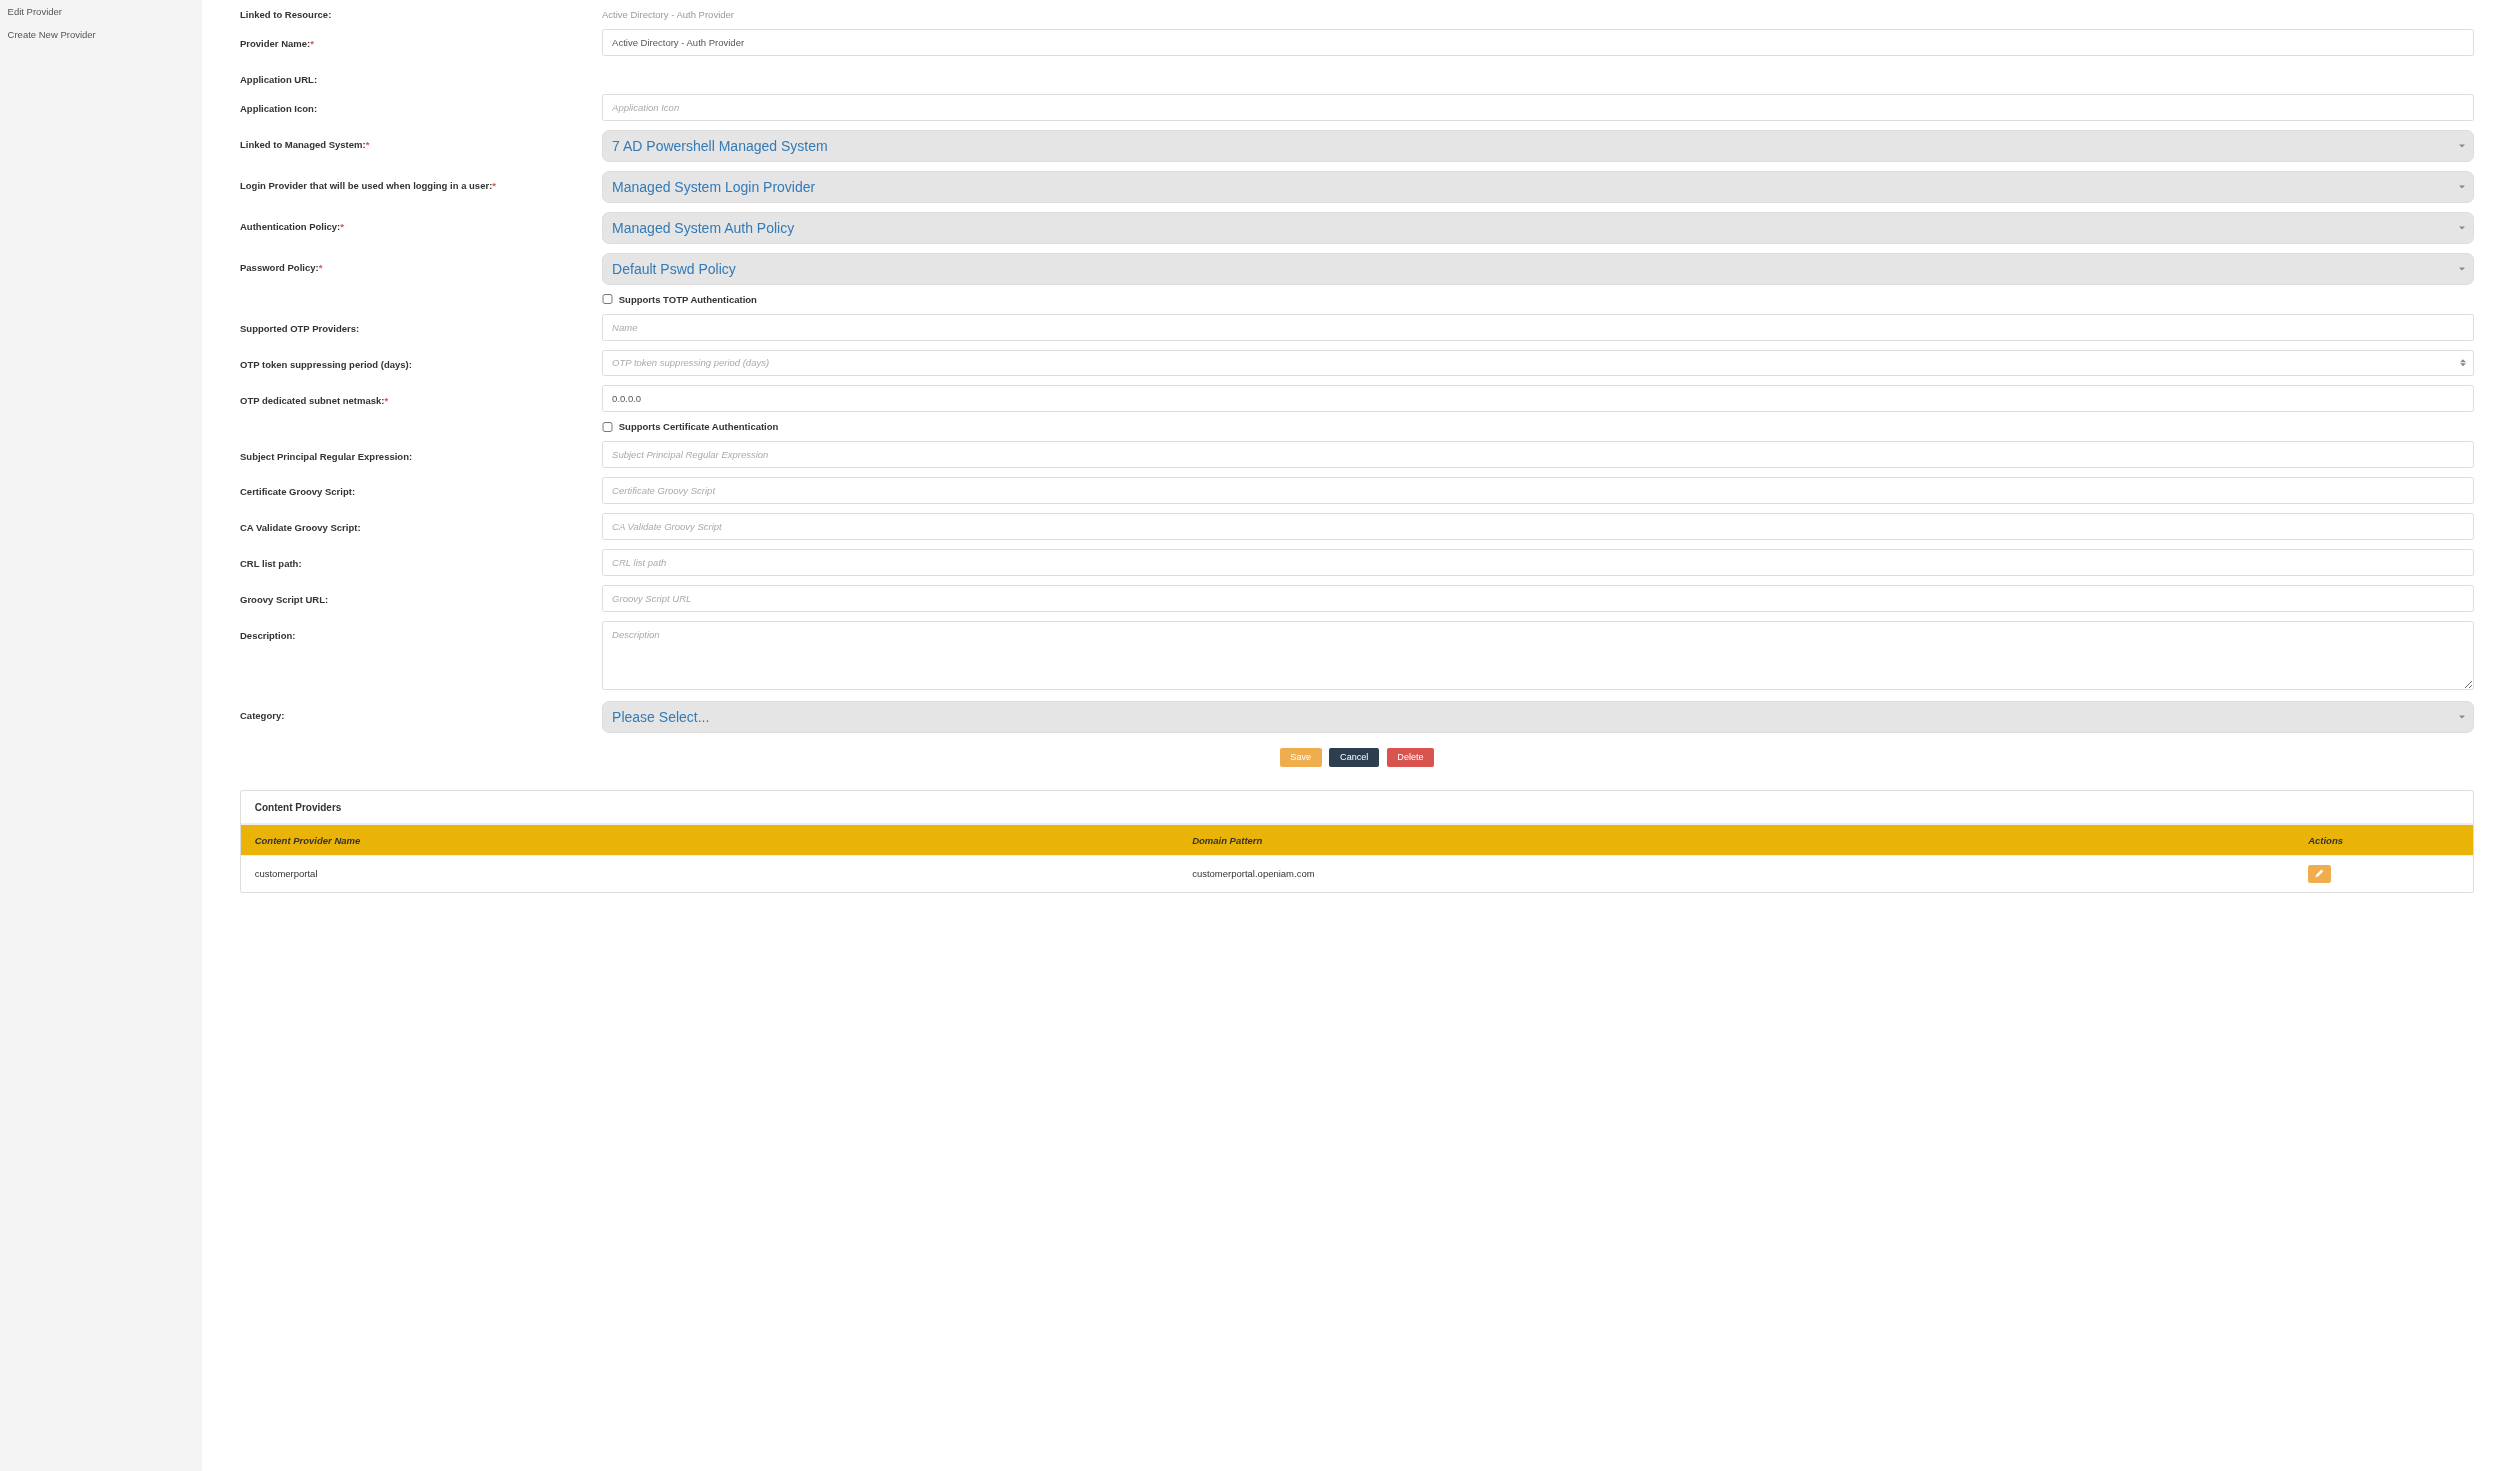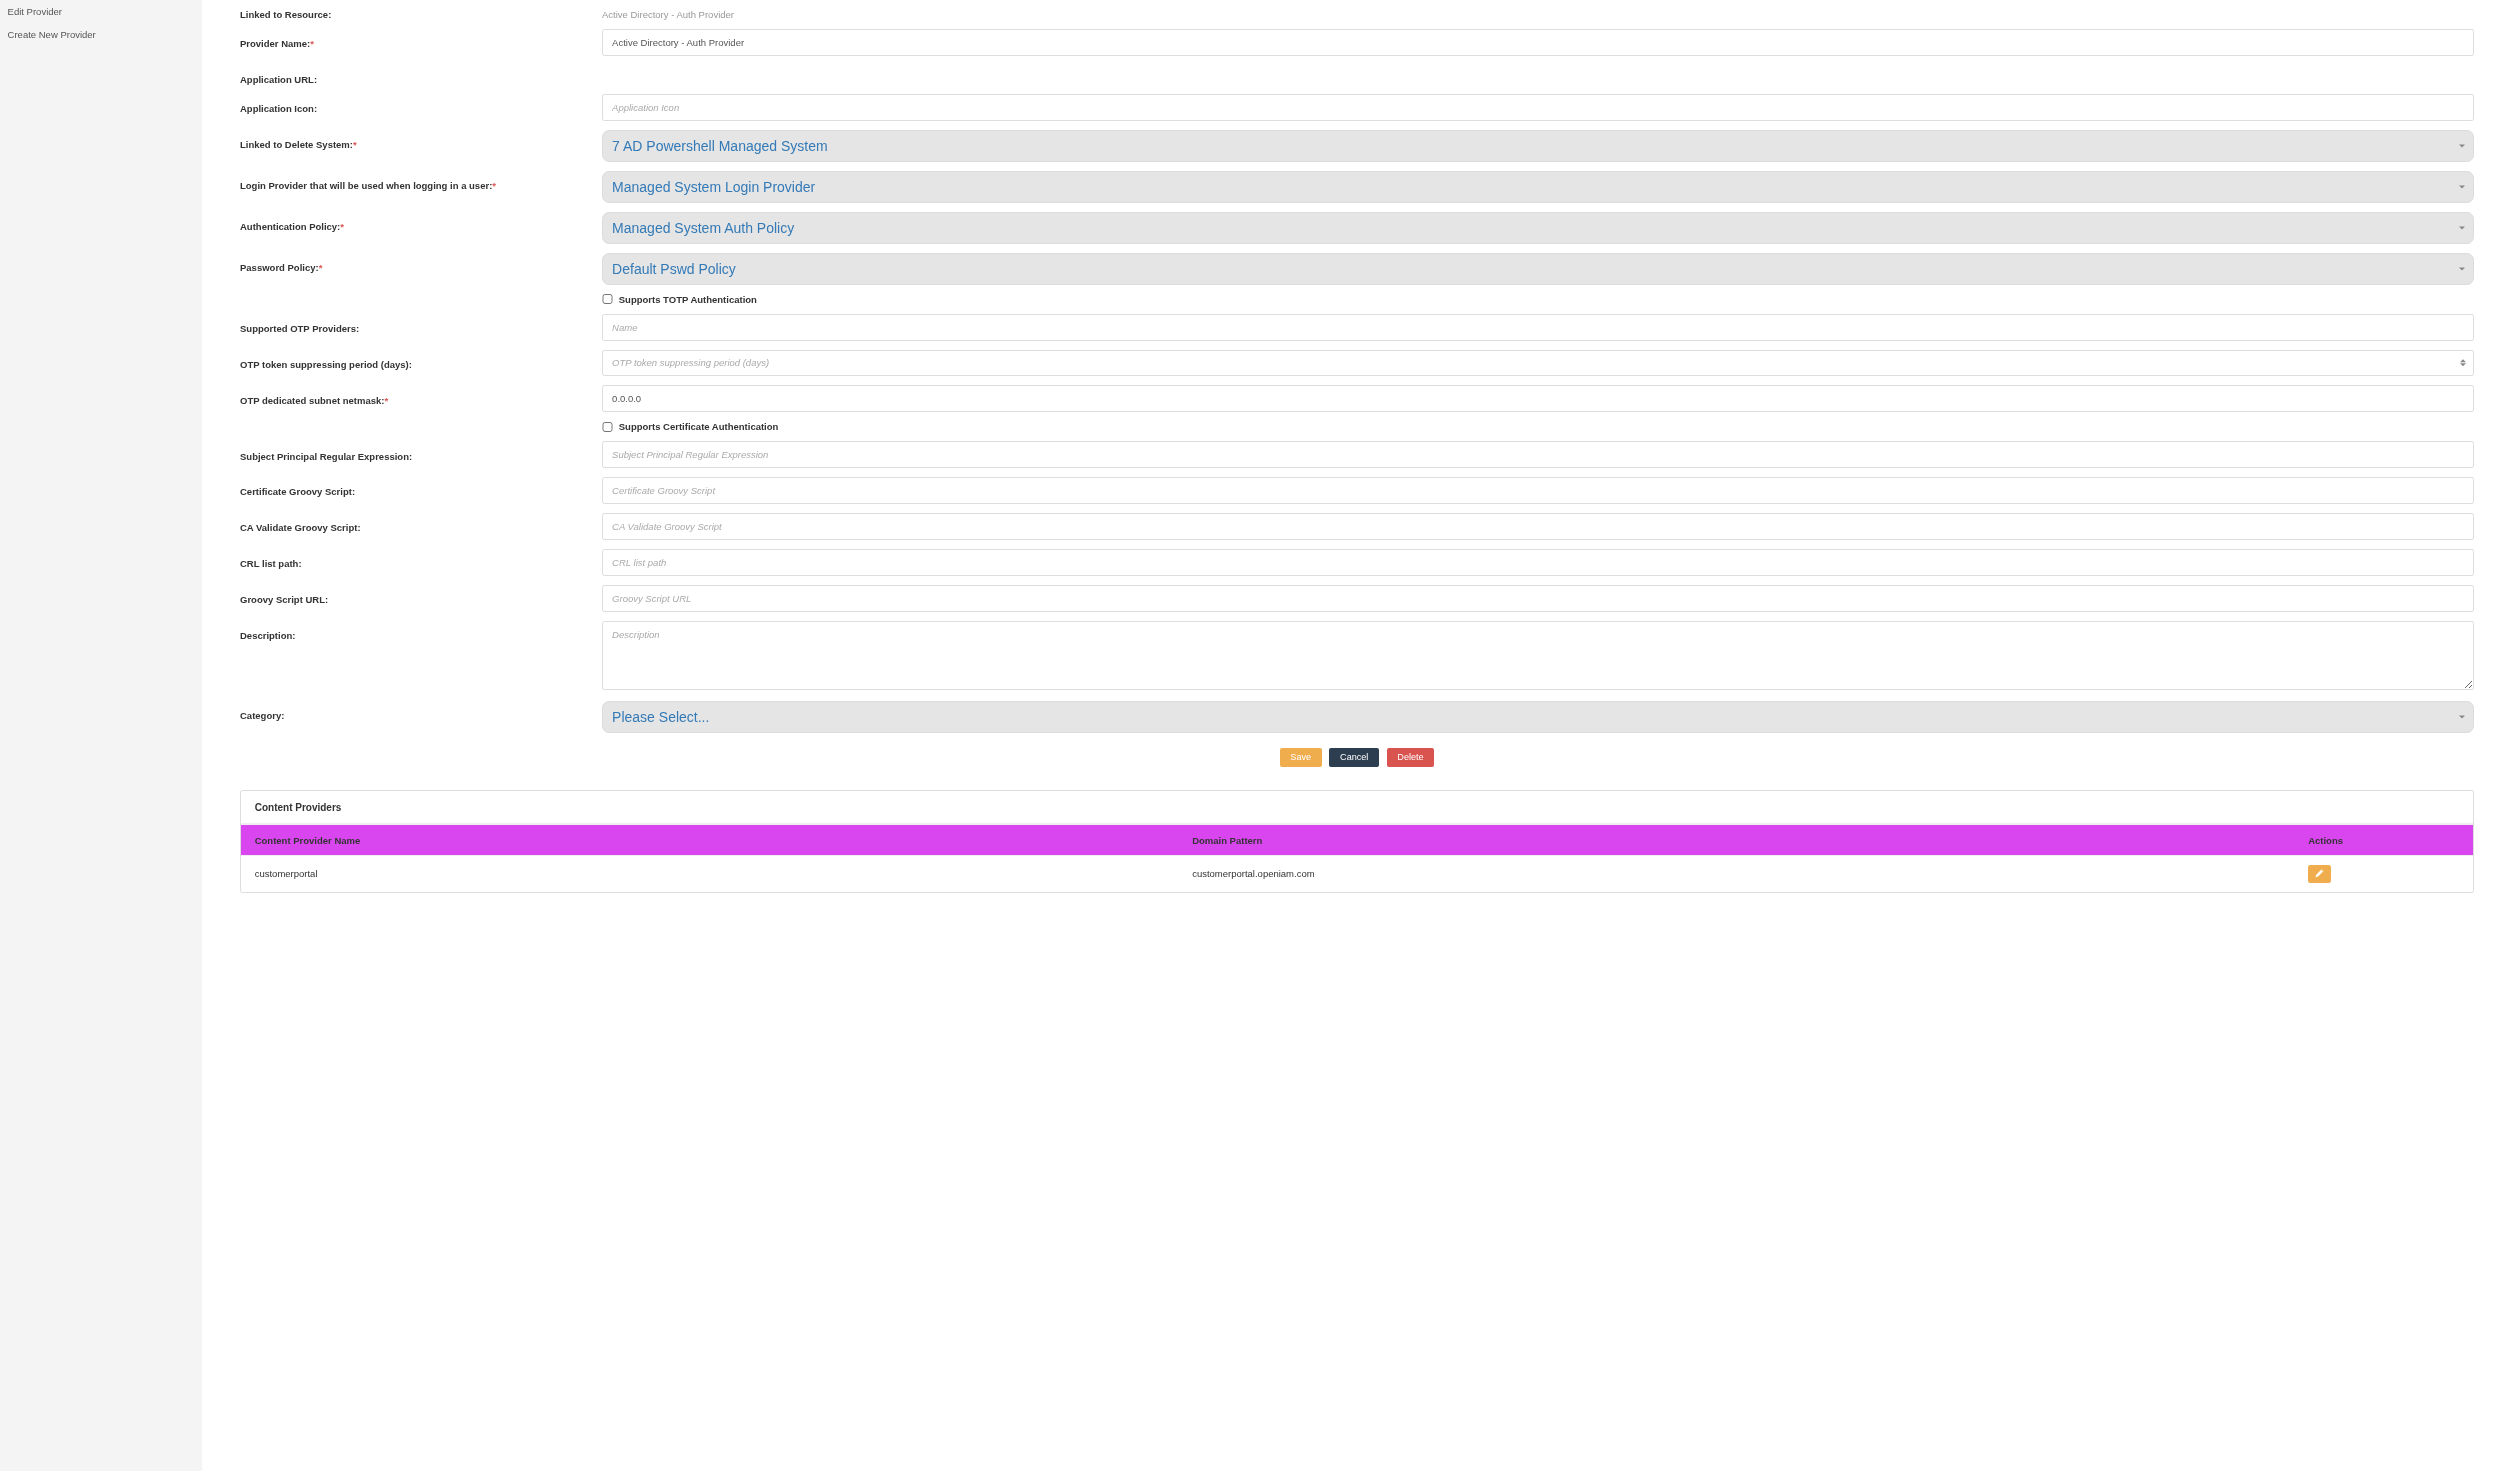--- a/index.html
+++ b/index.html
@@ -199,21 +199,22 @@
       border-collapse: collapse;
     }
     th, td {
       text-align: left;
       padding: 9.1px 13.7px;
       border-top: 0.8px solid #eee;
       font-size: 9.5px;
     }
     th {
       font-weight: 600;
-      background: #d946ef;
+      background: #eab308;
+      font-style: italic;
     }
     .action-btn {
       display: inline-flex;
       align-items: center;
       justify-content: center;
       width: 23px;
       height: 18.3px;
       background: #f0ad4e;
       border-radius: 2.3px;
       cursor: pointer;
@@ -258,21 +259,21 @@
     </div>
 
     <div class="form-row">
       <div class="form-label">Application Icon:</div>
       <div class="form-field">
         <input type="text" placeholder="Application Icon" style="">
       </div>
     </div>
 
     <div class="form-row">
-      <div class="form-label"><span>Linked to Delete System:</span><span class="required">*</span></div>
+      <div class="form-label"><span>Linked to Managed System:</span><span class="required">*</span></div>
       <div class="form-field">
         <div class="select-wrap">
           <div class="select-display">7 AD Powershell Managed System</div>
           <div class="select-caret"></div>
         </div>
       </div>
     </div>
 
     <div class="form-row">
       <div class="form-label"><span>Login Provider that will be used when logging in a user:</span><span class="required">*</span></div>

